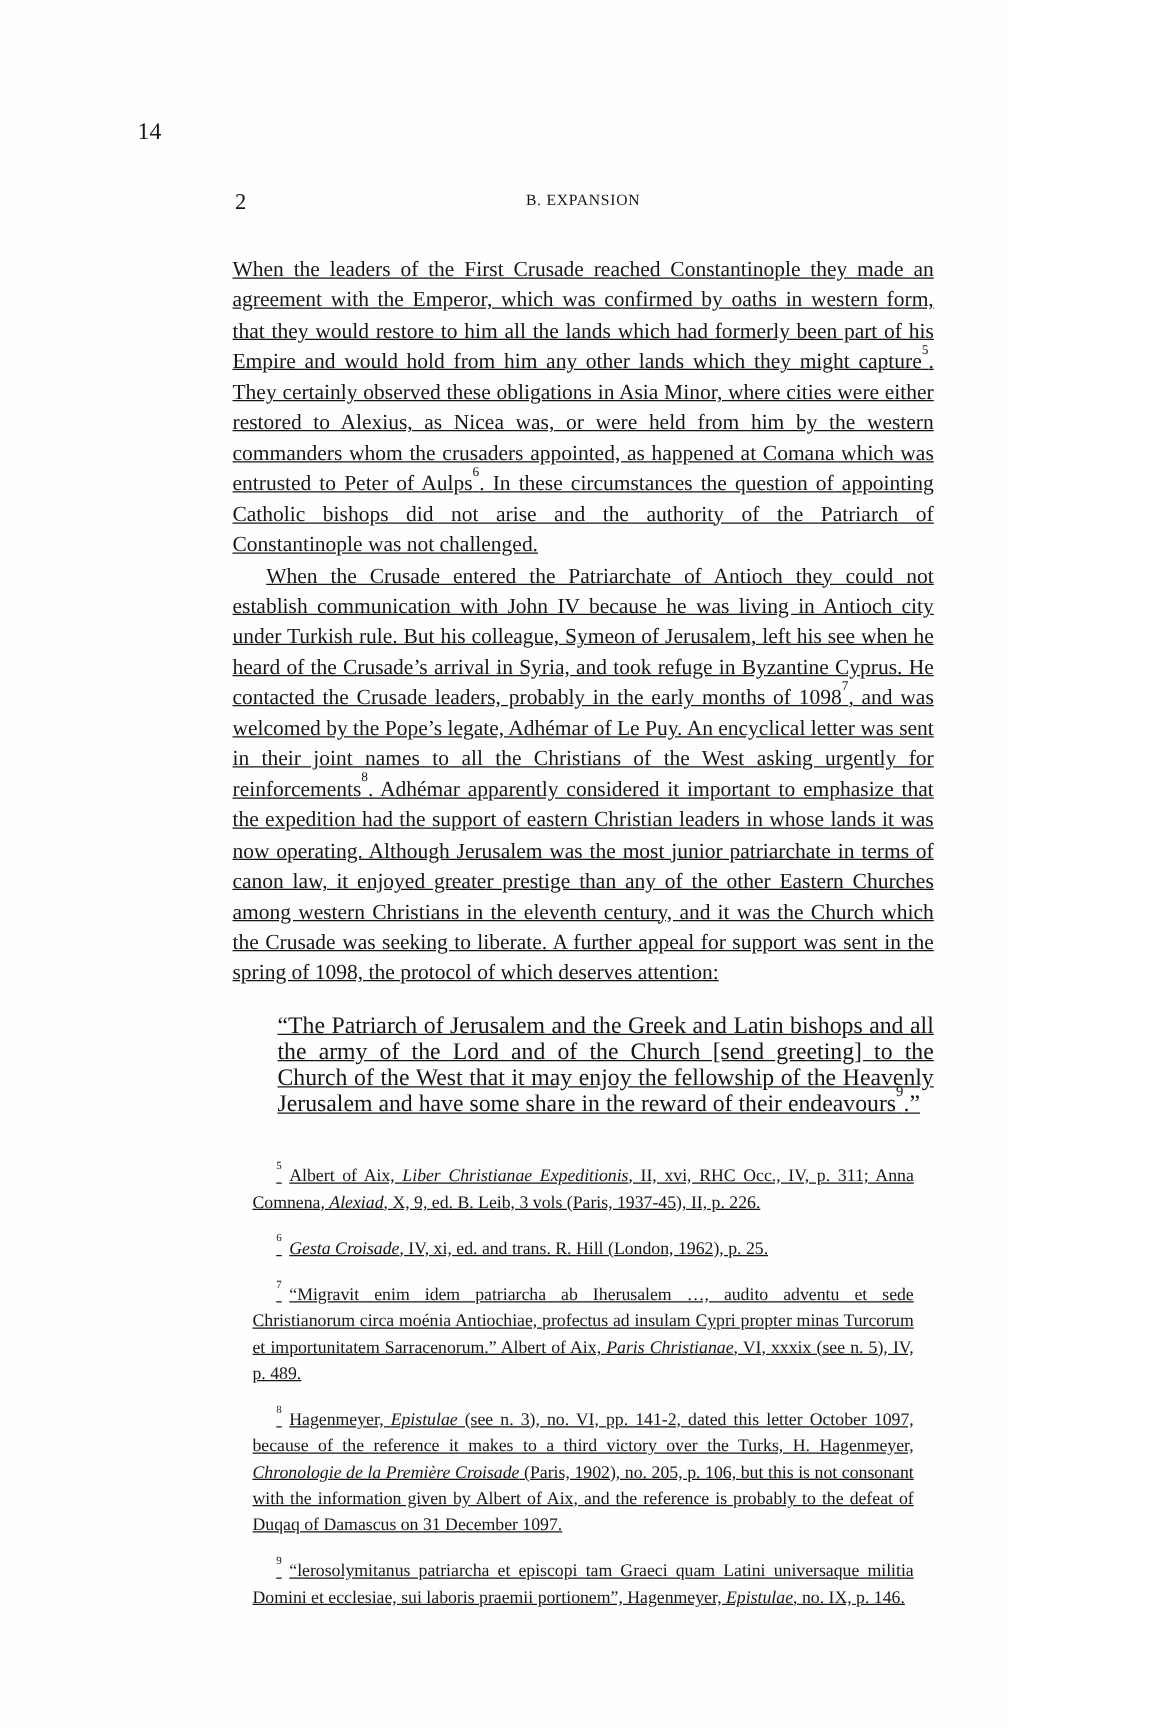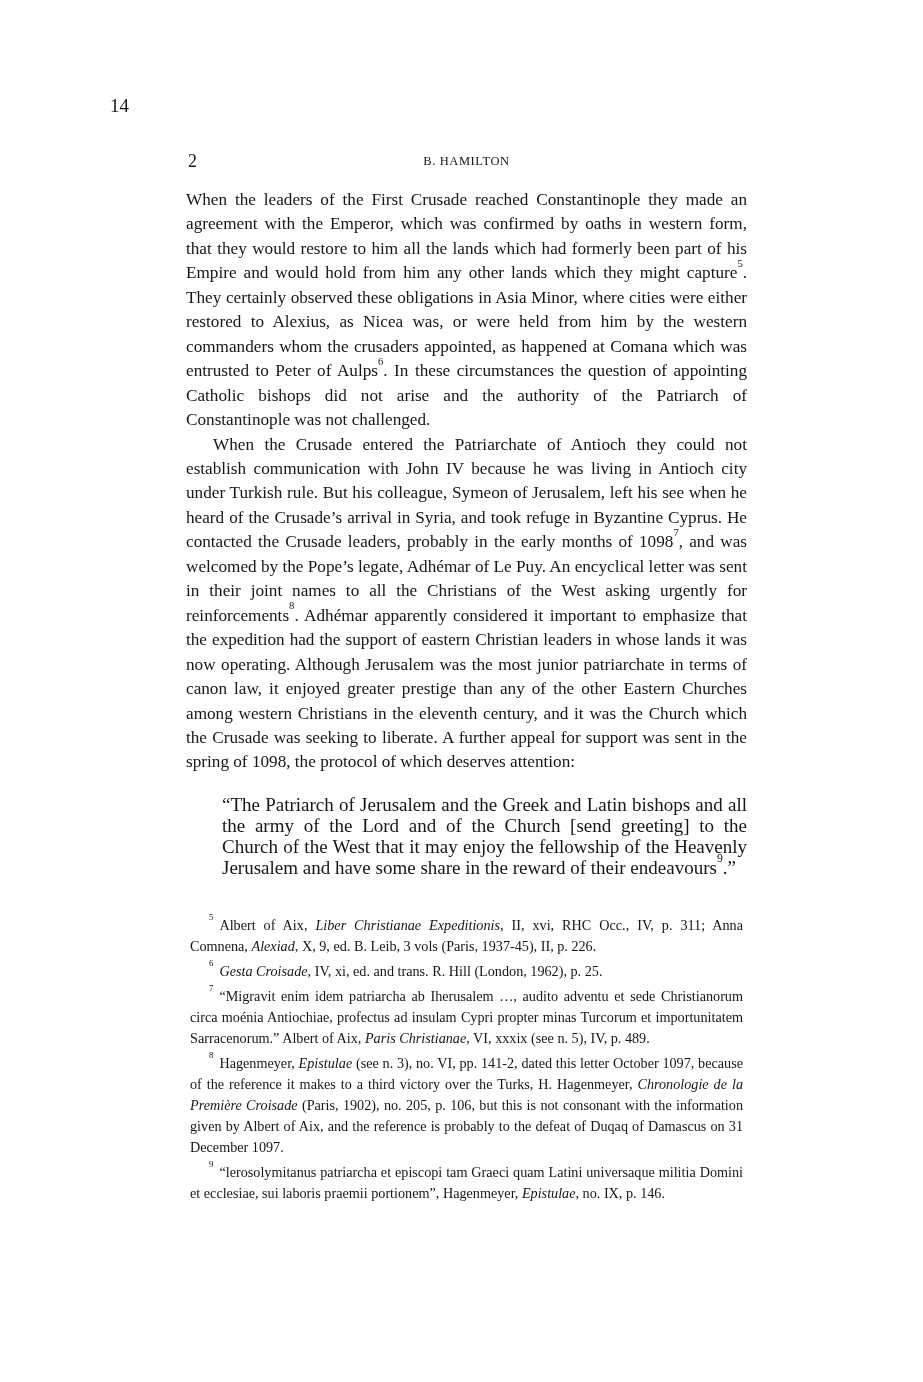--- a/index.html
+++ b/index.html
@@ -48,23 +48,24 @@
     top: 0;
     font-size: 18px;
   }
   .running-title {
     font-size: 12.5px;
     letter-spacing: 0.6px;
   }
   
   .text-column {
     position: absolute;
-    top: 188px;
+    top: 204px;
     left: 186px;
     width: 561px;
+    text-decoration: underline;
   }
   .para {
     margin: 0;
     font-size: 17.2px;
     line-height: 24.45px;
     text-align: justify;
     hyphens: none;
   }
   .para.indent { text-indent: 27px; }
   sup.fn-ref {
@@ -78,21 +79,21 @@
     padding: 0;
     width: 525px;
     font-size: 19px;
     line-height: 21.2px;
     text-align: justify;
   }
   .footnotes {
     margin-top: 36px;
   }
   .footnote {
-    margin: 4px;
+    margin: 16px;
     font-size: 14.2px;
     line-height: 21px;
     text-align: justify;
     text-indent: 19px;
   }
   .footnote .fn-num {
     font-size: 62%;
     line-height: 0;
     position: relative;
     top: -0.45em;
@@ -104,21 +105,21 @@
 <body>
 
 <div class="page">
 
   <div class="book-header">
     <span class="book-page-number">14</span>
   </div>
 
   <div class="running-header">
     <span class="chapter-page-number">2</span>
-    <span class="running-title">B. HAMILTON</span>
+    <span class="running-title">B. EXPANSION</span>
   </div>
 
   <div class="text-column">
     <div id="paragraphs">
         <p class="para">When the leaders of the First Crusade reached Constantinople they made an agreement with the Emperor, which was confirmed by oaths in western form, that they would restore to him all the lands which had formerly been part of his Empire and would hold from him any other lands which they might capture<sup class="fn-ref">5</sup>. They certainly observed these obligations in Asia Minor, where cities were either restored to Alexius, as Nicea was, or were held from him by the western commanders whom the crusaders appointed, as happened at Comana which was entrusted to Peter of Aulps<sup class="fn-ref">6</sup>. In these circumstances the question of appointing Catholic bishops did not arise and the authority of the Patriarch of Constantinople was not challenged.</p>
         <p class="para indent">When the Crusade entered the Patriarchate of Antioch they could not establish communication with John IV because he was living in Antioch city under Turkish rule. But his colleague, Symeon of Jerusalem, left his see when he heard of the Crusade’s arrival in Syria, and took refuge in Byzantine Cyprus. He contacted the Crusade leaders, probably in the early months of 1098<sup class="fn-ref">7</sup>, and was welcomed by the Pope’s legate, Adhémar of Le Puy. An encyclical letter was sent in their joint names to all the Christians of the West asking urgently for reinforcements<sup class="fn-ref">8</sup>. Adhémar apparently considered it important to emphasize that the expedition had the support of eastern Christian leaders in whose lands it was now operating. Although Jerusalem was the most junior patriarchate in terms of canon law, it enjoyed greater prestige than any of the other Eastern Churches among western Christians in the eleventh century, and it was the Church which the Crusade was seeking to liberate. A further appeal for support was sent in the spring of 1098, the protocol of which deserves attention:</p>
       </div>
 
     <blockquote class="quote" id="blockquote">“The Patriarch of Jerusalem and the Greek and Latin bishops and all the army of the Lord and of the Church [send greeting] to the Church of the West that it may enjoy the fellowship of the Heavenly Jerusalem and have some share in the reward of their endeavours<sup class="fn-ref">9</sup>.”</blockquote>
 

